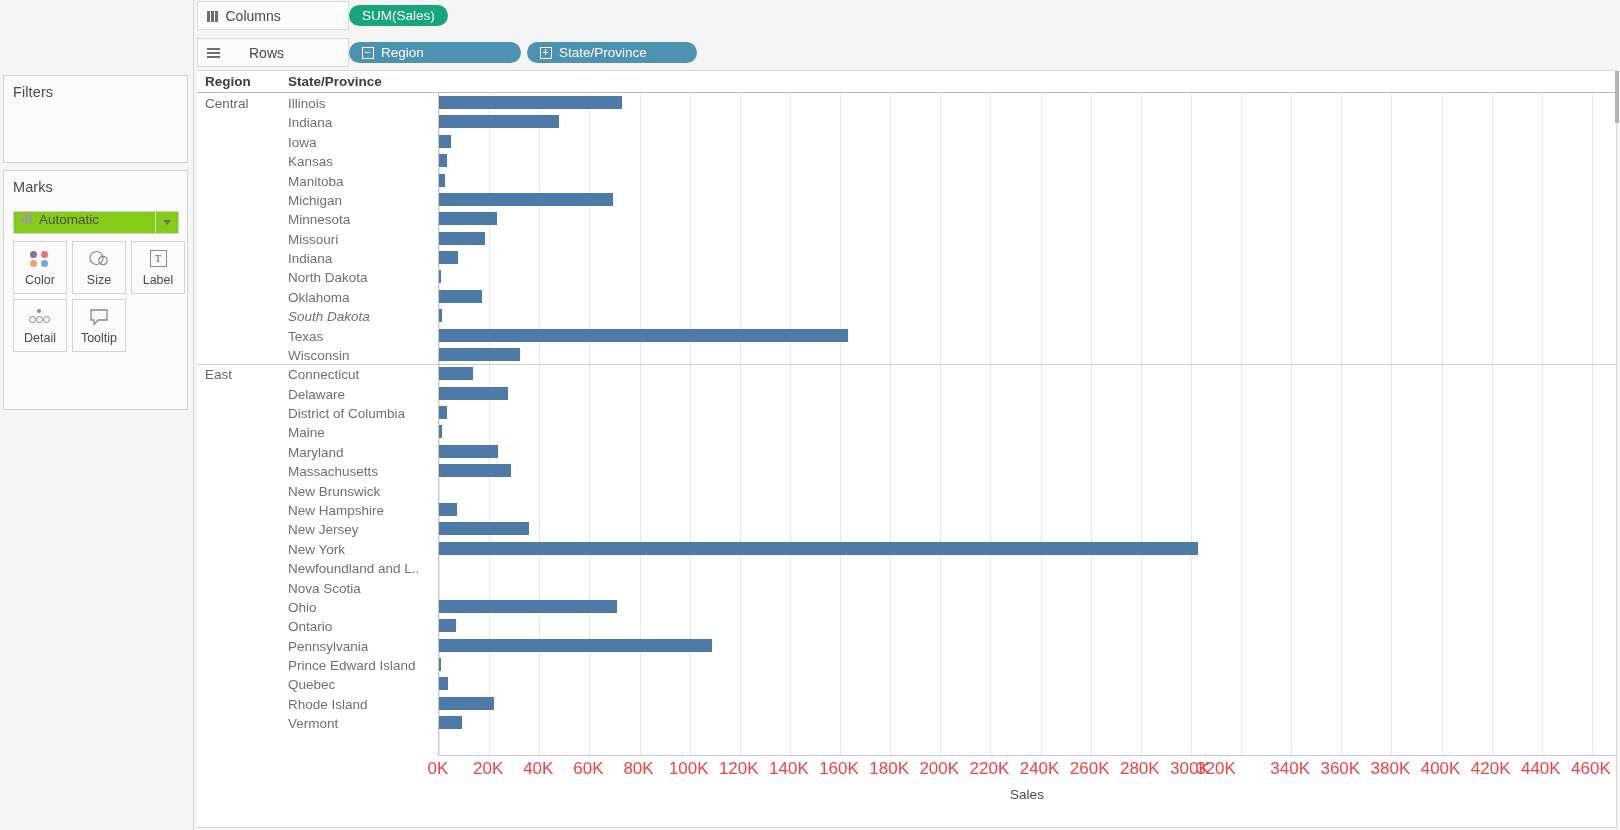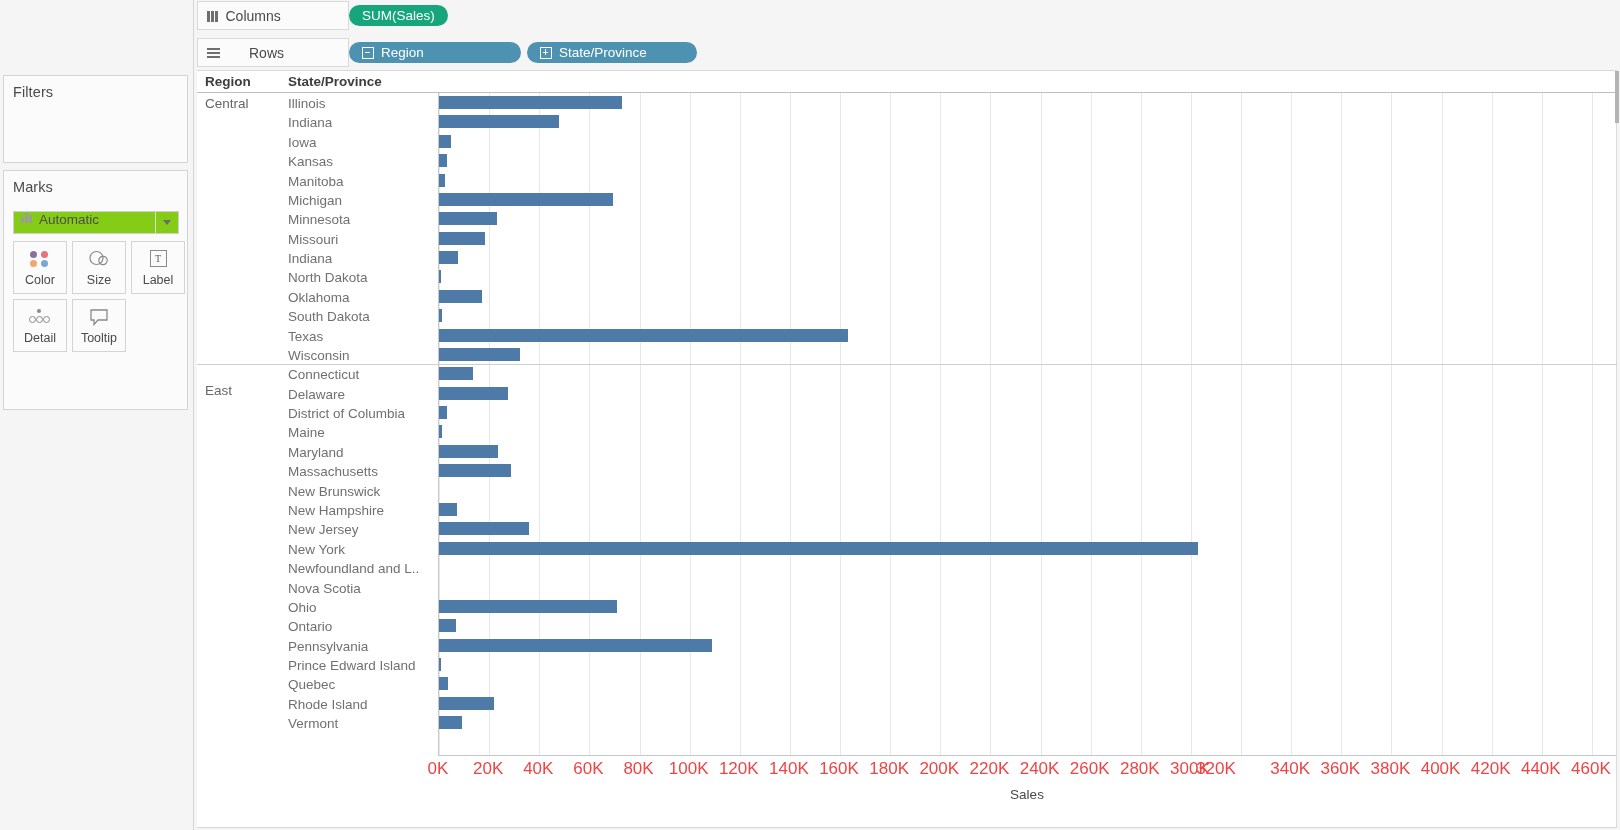--- a/index.html
+++ b/index.html
@@ -393,24 +393,24 @@
         <span class="state-label" style="top: 22.38px;">Indiana</span>
         <span class="state-label" style="top: 41.76px;">Iowa</span>
         <span class="state-label" style="top: 61.14px;">Kansas</span>
         <span class="state-label" style="top: 80.52px;">Manitoba</span>
         <span class="state-label" style="top: 99.9px;">Michigan</span>
         <span class="state-label" style="top: 119.28px;">Minnesota</span>
         <span class="state-label" style="top: 138.66px;">Missouri</span>
         <span class="state-label" style="top: 158.04px;">Indiana</span>
         <span class="state-label" style="top: 177.42px;">North Dakota</span>
         <span class="state-label" style="top: 196.8px;">Oklahoma</span>
-        <span class="state-label" style="top: 216.18px;">South Dakota</span>
+        <span class="state-label" style="top: 216.18px; font-style: italic;">South Dakota</span>
         <span class="state-label" style="top: 235.56px;">Texas</span>
         <span class="state-label" style="top: 254.94px;">Wisconsin</span>
-        <span class="region-label" style="top: 274.32px; margin-top: 16px;">East</span>
+        <span class="region-label" style="top: 274.32px;">East</span>
         <span class="state-label" style="top: 274.32px;">Connecticut</span>
         <span class="state-label" style="top: 293.7px;">Delaware</span>
         <span class="state-label" style="top: 313.08px;">District of Columbia</span>
         <span class="state-label" style="top: 332.46px;">Maine</span>
         <span class="state-label" style="top: 351.84px;">Maryland</span>
         <span class="state-label" style="top: 371.22px;">Massachusetts</span>
         <span class="state-label" style="top: 390.6px;">New Brunswick</span>
         <span class="state-label" style="top: 409.98px;">New Hampshire</span>
         <span class="state-label" style="top: 429.36px;">New Jersey</span>
         <span class="state-label" style="top: 448.74px;">New York</span>

